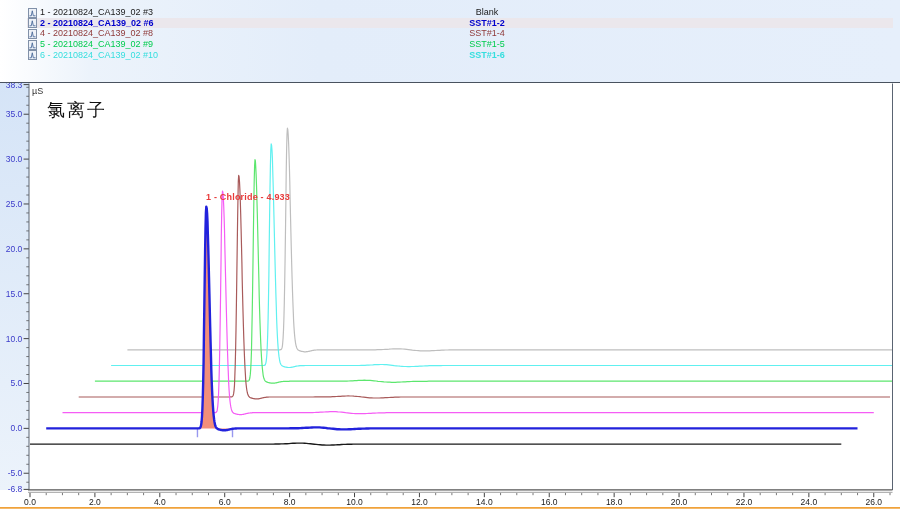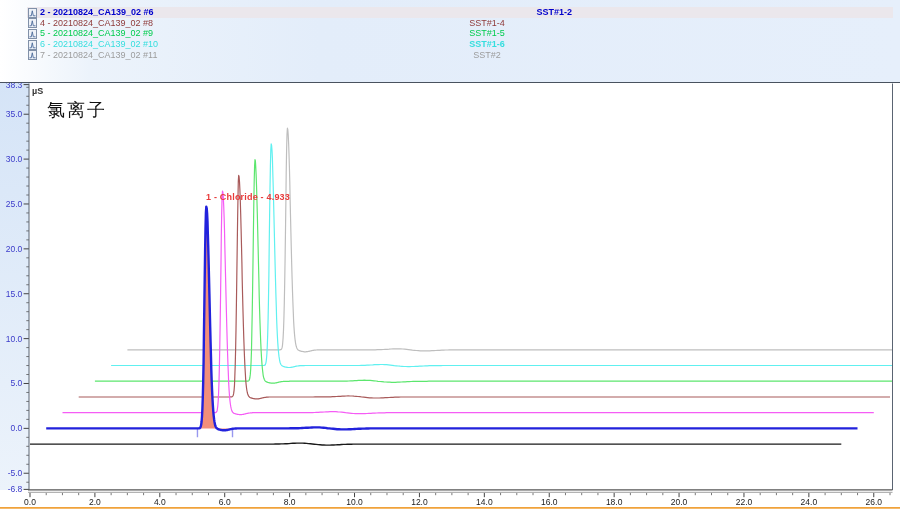--- a/index.html
+++ b/index.html
@@ -12,37 +12,45 @@
   #legend-rows{position:absolute;left:27px;top:7px;width:866px;}
   .legend-row{position:relative;height:10.7px;line-height:10.7px;font-size:9px;white-space:nowrap;}
   .legend-row.selected{background:#ebe7ec;}
   .legend-row.selected .run-name,.legend-row.selected .sample-name{font-weight:bold;}
   .row-icon{position:absolute;left:1px;top:0.5px;width:9px;height:10px;}
   .run-name{position:absolute;left:13px;top:0;}
   .sample-name{position:absolute;left:375px;top:0;width:170px;text-align:center;}
   
   #chart-svg{position:absolute;left:0;top:0;z-index:1;}
   .overlay{position:absolute;z-index:3;}
-  #y-unit{left:32px;top:86px;font-size:9px;color:#333;font-weight:bold;}
+  #y-unit{left:32px;top:86px;font-size:9px;color:#333;}
   #chart-title{left:47px;top:98px;font-size:18px;color:#111;letter-spacing:2px;}
   #annotation{left:206px;top:192px;font-size:9px;font-weight:bold;color:#e83a3a;letter-spacing:0.2px;}
 </style>
 </head>
 <body>
 
 <div id="screen">
   <div id="legend-pane">
     <div id="legend-rows">
+        <div class="legend-row">
+          <svg class="row-icon" viewBox="0 0 9 10">
+            <rect x="0.5" y="0.5" width="8" height="9" fill="#eef2f8" stroke="#8090a8" stroke-width="1"></rect>
+            <path d="M1.5 7.8 L3.3 7.8 4.3 2.8 5.3 7.8 7.5 7.8" stroke="#4a6a9a" fill="none" stroke-width="0.9"></path>
+          </svg>
+          <span class="run-name" style="color: rgb(26, 26, 26);">1 - 20210824_CA139_02 #3</span>
+          <span class="sample-name" style="color: rgb(26, 26, 26);">Blank</span>
+        </div>
         <div class="legend-row selected">
           <svg class="row-icon" viewBox="0 0 9 10">
             <rect x="0.5" y="0.5" width="8" height="9" fill="#eef2f8" stroke="#8090a8" stroke-width="1"></rect>
             <path d="M1.5 7.8 L3.3 7.8 4.3 2.8 5.3 7.8 7.5 7.8" stroke="#4a6a9a" fill="none" stroke-width="0.9"></path>
           </svg>
           <span class="run-name" style="color: rgb(0, 0, 204);">2 - 20210824_CA139_02 #6</span>
-          <span class="sample-name" style="color: rgb(0, 0, 204); text-align: right;">SST#1-2</span>
+          <span class="sample-name" style="color: rgb(0, 0, 204);">SST#1-2</span>
         </div>
         <div class="legend-row">
           <svg class="row-icon" viewBox="0 0 9 10">
             <rect x="0.5" y="0.5" width="8" height="9" fill="#eef2f8" stroke="#8090a8" stroke-width="1"></rect>
             <path d="M1.5 7.8 L3.3 7.8 4.3 2.8 5.3 7.8 7.5 7.8" stroke="#4a6a9a" fill="none" stroke-width="0.9"></path>
           </svg>
           <span class="run-name" style="color: rgb(143, 58, 58);">4 - 20210824_CA139_02 #8</span>
           <span class="sample-name" style="color: rgb(143, 58, 58);">SST#1-4</span>
         </div>
         <div class="legend-row">
@@ -53,28 +61,20 @@
           <span class="run-name" style="color: rgb(0, 204, 78);">5 - 20210824_CA139_02 #9</span>
           <span class="sample-name" style="color: rgb(0, 204, 78);">SST#1-5</span>
         </div>
         <div class="legend-row">
           <svg class="row-icon" viewBox="0 0 9 10">
             <rect x="0.5" y="0.5" width="8" height="9" fill="#eef2f8" stroke="#8090a8" stroke-width="1"></rect>
             <path d="M1.5 7.8 L3.3 7.8 4.3 2.8 5.3 7.8 7.5 7.8" stroke="#4a6a9a" fill="none" stroke-width="0.9"></path>
           </svg>
           <span class="run-name" style="color: rgb(53, 222, 222);">6 - 20210824_CA139_02 #10</span>
           <span class="sample-name" style="color: rgb(53, 222, 222); font-weight: bold;">SST#1-6</span>
-        </div>
-        <div class="legend-row">
-          <svg class="row-icon" viewBox="0 0 9 10">
-            <rect x="0.5" y="0.5" width="8" height="9" fill="#eef2f8" stroke="#8090a8" stroke-width="1"></rect>
-            <path d="M1.5 7.8 L3.3 7.8 4.3 2.8 5.3 7.8 7.5 7.8" stroke="#4a6a9a" fill="none" stroke-width="0.9"></path>
-          </svg>
-          <span class="run-name" style="color: rgb(156, 156, 156);">7 - 20210824_CA139_02 #11</span>
-          <span class="sample-name" style="color: rgb(156, 156, 156);">SST#2</span>
         </div>
       </div>
   </div>
 
   <svg id="chart-svg" width="900" height="517">
       <defs>
         <linearGradient id="gstrip" x1="0" y1="0" x2="0" y2="1">
           <stop offset="0%" stop-color="#d5e4f7"></stop>
           <stop offset="100%" stop-color="#ecf3fb"></stop>
         </linearGradient>

